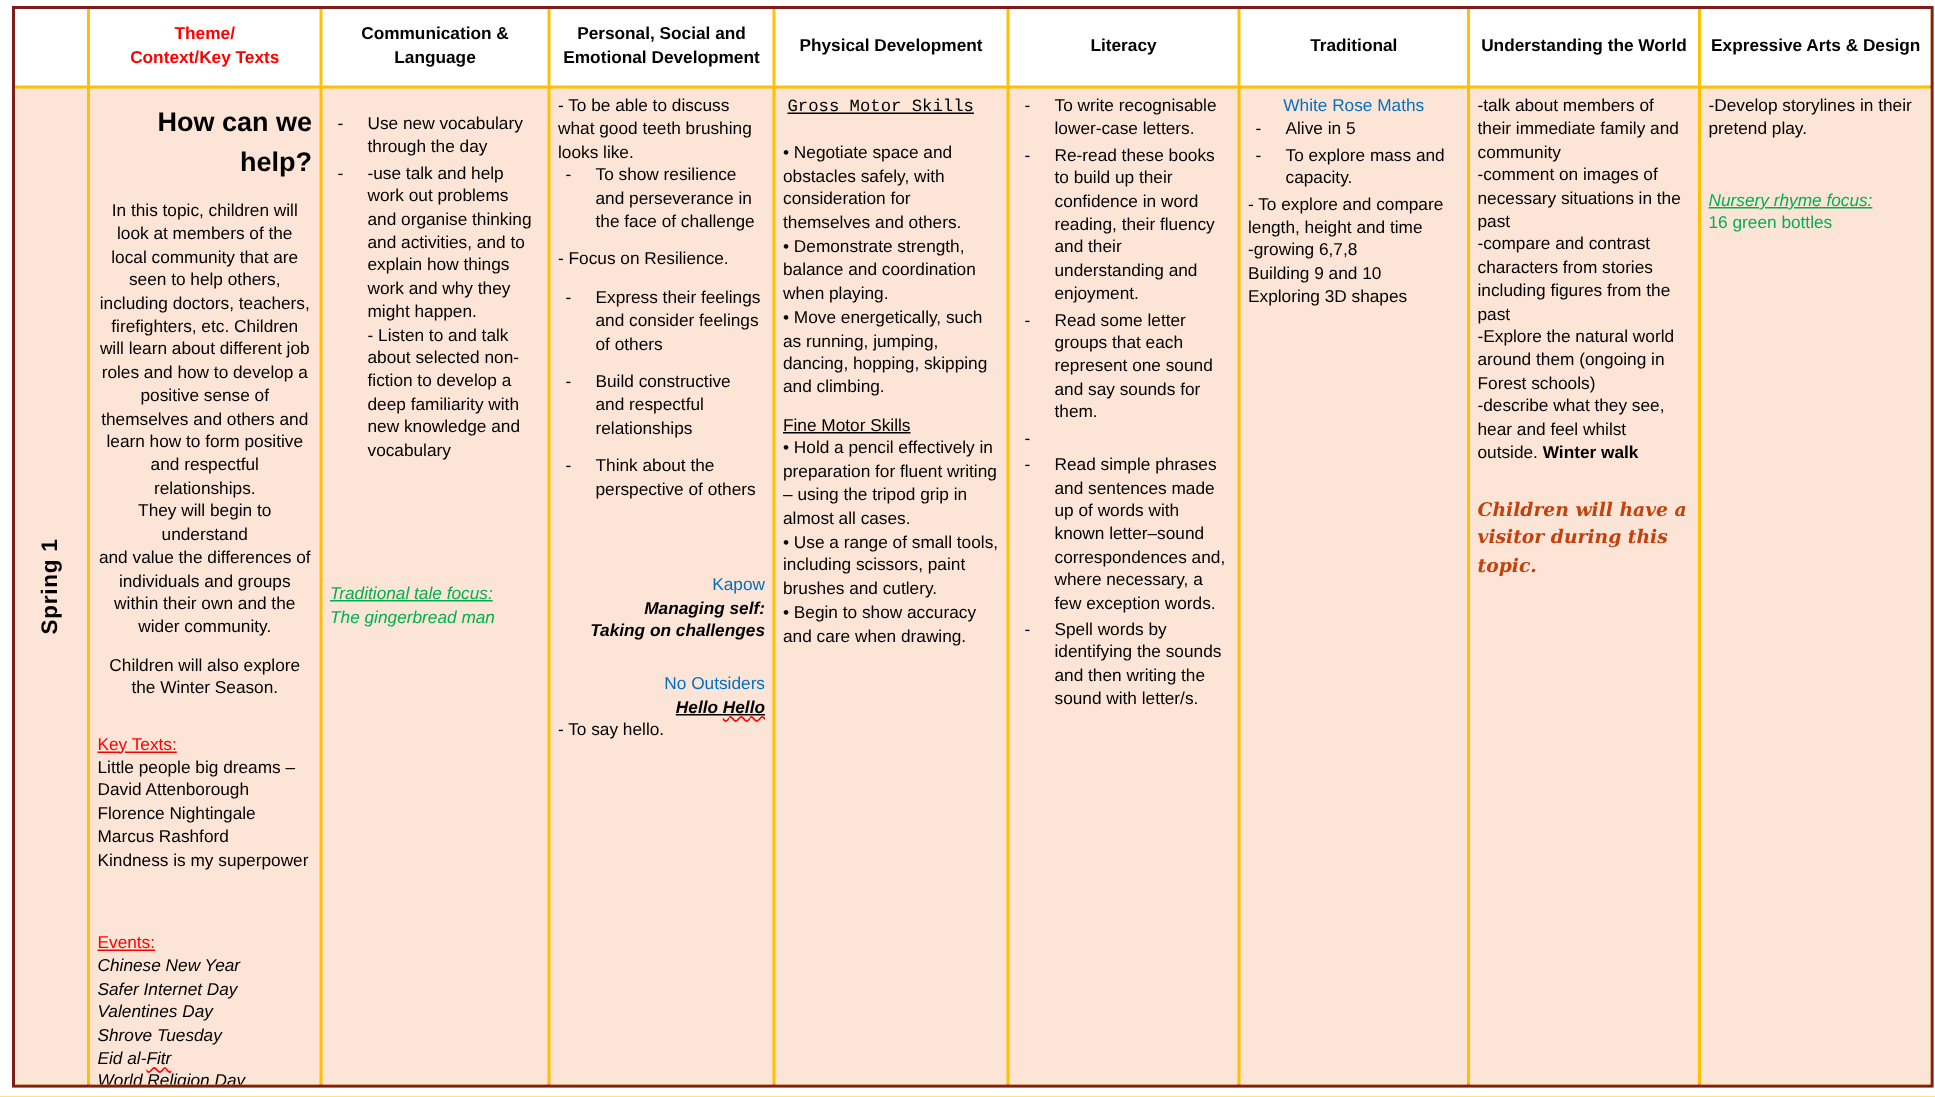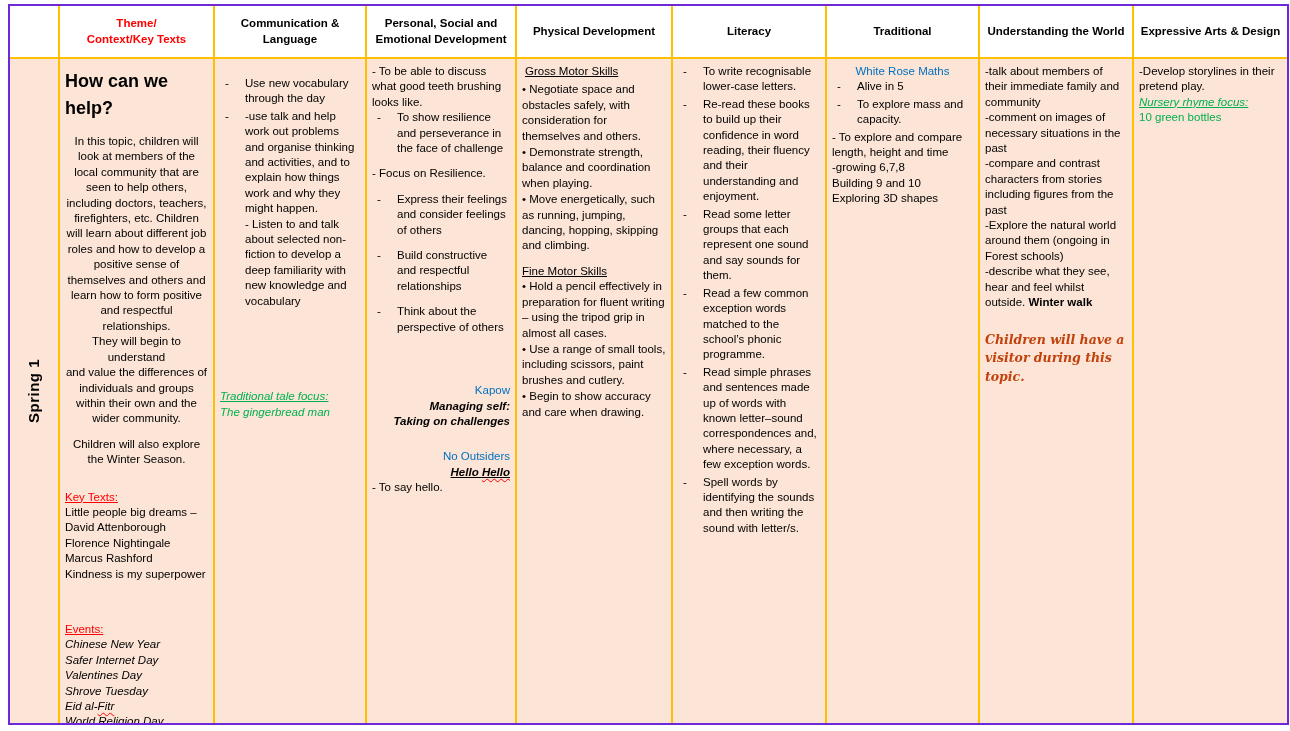--- a/index.html
+++ b/index.html
@@ -8,21 +8,21 @@
     font-family:"Liberation Sans", sans-serif; color:#000;
     position:relative; overflow:hidden;
   }
   .grid {
     position:absolute; left:8px; top:4px;
     display:grid;
     grid-template-columns:48px 153px 150px 148px 154px 152px 151px 152px 153px;
     grid-template-rows:51px 664px;
     gap:2px;
     background:#FFC000;
-    border:2px solid #6d28d9;
+    border:2px solid #7f1d1d;
   }
   .hdr {
     background:#ffffff;
     display:flex; align-items:center; justify-content:center;
     text-align:center; font-weight:bold; font-size:11.5px; line-height:1.35;
     white-space:pre-line; padding:2px;
   }
   .cell {
     background:#FCE4D6; padding:5px 5px 4px 5px;
     font-size:11.5px; line-height:1.34; overflow:hidden;
@@ -38,28 +38,28 @@
   .dl .m{flex:0 0 20px; padding-left:5px;}
   .dl .t{flex:1; padding-right:2px;}
   .gap-s{margin-top:10px}
   .gap-m{margin-top:22px}
   .gap-l{margin-top:40px}
   .spring-cell{display:flex; align-items:center; justify-content:center;}
   .spring-label{
     writing-mode:vertical-rl; transform:rotate(180deg);
     font-weight:bold; font-size:15px; letter-spacing:.5px;
   }
-  .theme-title{font-size:18px; font-weight:bold; text-align:left; line-height:1.5; margin-top:4px; margin-bottom:12px;}
+  .theme-title{font-size:18px; font-weight:bold; text-align:right; line-height:1.5; margin-top:4px; margin-bottom:12px;}
   .kapow-block{text-align:right; margin-top:48px;}
   .outsiders-block{text-align:right; margin-top:20px;}
   .visitor{
     font-family:"DejaVu Serif", serif; font-weight:bold; font-style:italic;
     color:#c2410c; font-size:12.5px; line-height:1.5; margin-top:20px;
   }
-  .pd-label{text-decoration:underline; padding-left:3px; margin-bottom:3px;}
+  .pd-label{text-decoration:underline; padding-left:3px; margin-bottom:16px;font-family:Liberation Mono, monospace;}
   .bullet-par{margin-bottom:1px;}
 </style>
 </head>
 <body>
 
 <div class="grid">
 
   <div class="hdr"></div>
   <div class="hdr red">Theme/
 Context/Key Texts</div>
@@ -161,21 +161,20 @@
     <div class="dl">
       <span class="m">-</span>
       <span class="t">Re-read these books to build up their confidence in word reading, their fluency and their understanding and enjoyment.</span>
     </div>
     <div class="dl">
       <span class="m">-</span>
       <span class="t">Read some letter groups that each represent one sound and say sounds for them.</span>
     </div>
     <div class="dl">
       <span class="m">-</span>
-      <span class="t">Read a few common exception words matched to the school’s phonic programme.</span>
     </div>
     <div class="dl">
       <span class="m">-</span>
       <span class="t">Read simple phrases and sentences made up of words with known letter–sound correspondences and, where necessary, a few exception words.</span>
     </div>
     <div class="dl">
       <span class="m">-</span>
       <span class="t">Spell words by identifying the sounds and then writing the sound with letter/s.</span>
     </div>
   </div>
@@ -200,17 +199,17 @@
     <div>-talk about members of their immediate family and community</div>
     <div>-comment on images of necessary situations in the past</div>
     <div>-compare and contrast characters from stories including figures from the past</div>
     <div>-Explore the natural world around them (ongoing in Forest schools)</div>
     <div><span>-describe what they see, hear and feel whilst outside. </span><span class="b">Winter walk</span></div>
     <div class="visitor">Children will have a visitor during this topic.</div>
   </div>
 
   <div class="cell">
     <div>-Develop storylines in their pretend play.</div>
-    <div class="green i u" style="">Nursery rhyme focus:</div>
-    <div class="green">10 green bottles</div>
+    <div class="green i u" style="margin-top:32px">Nursery rhyme focus:</div>
+    <div class="green">16 green bottles</div>
   </div>
 
 </div>
 
 </body></html>

